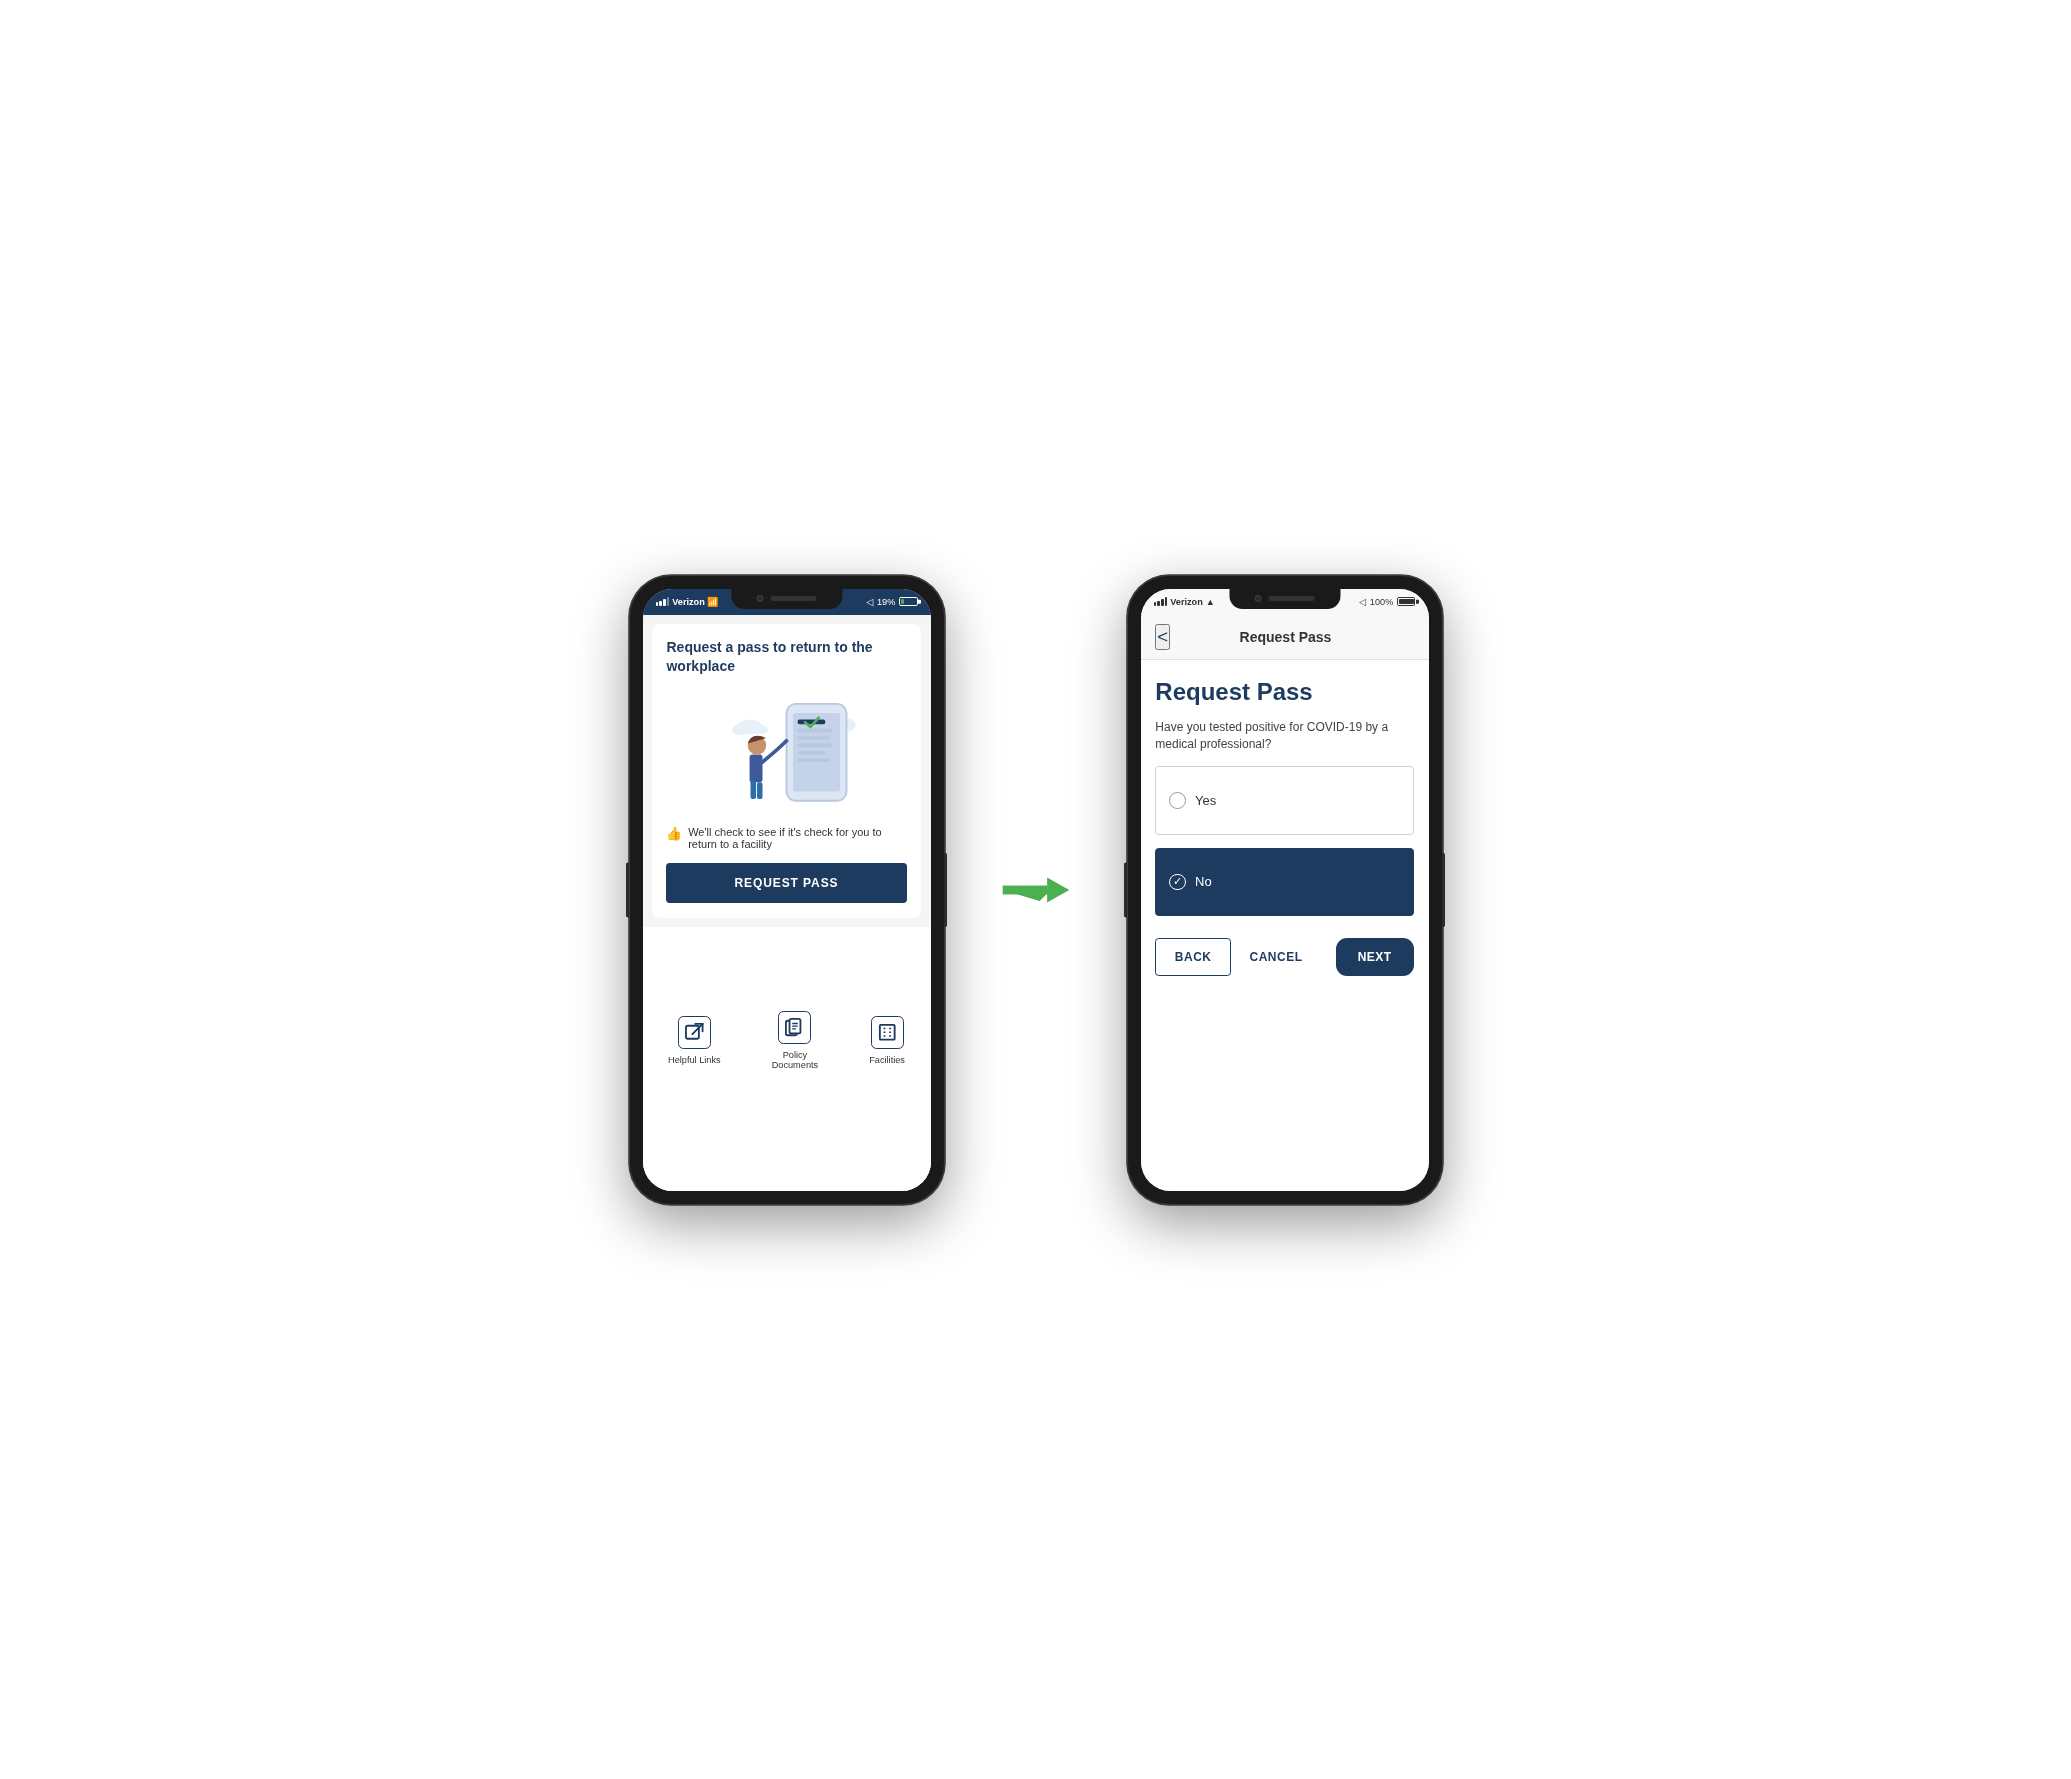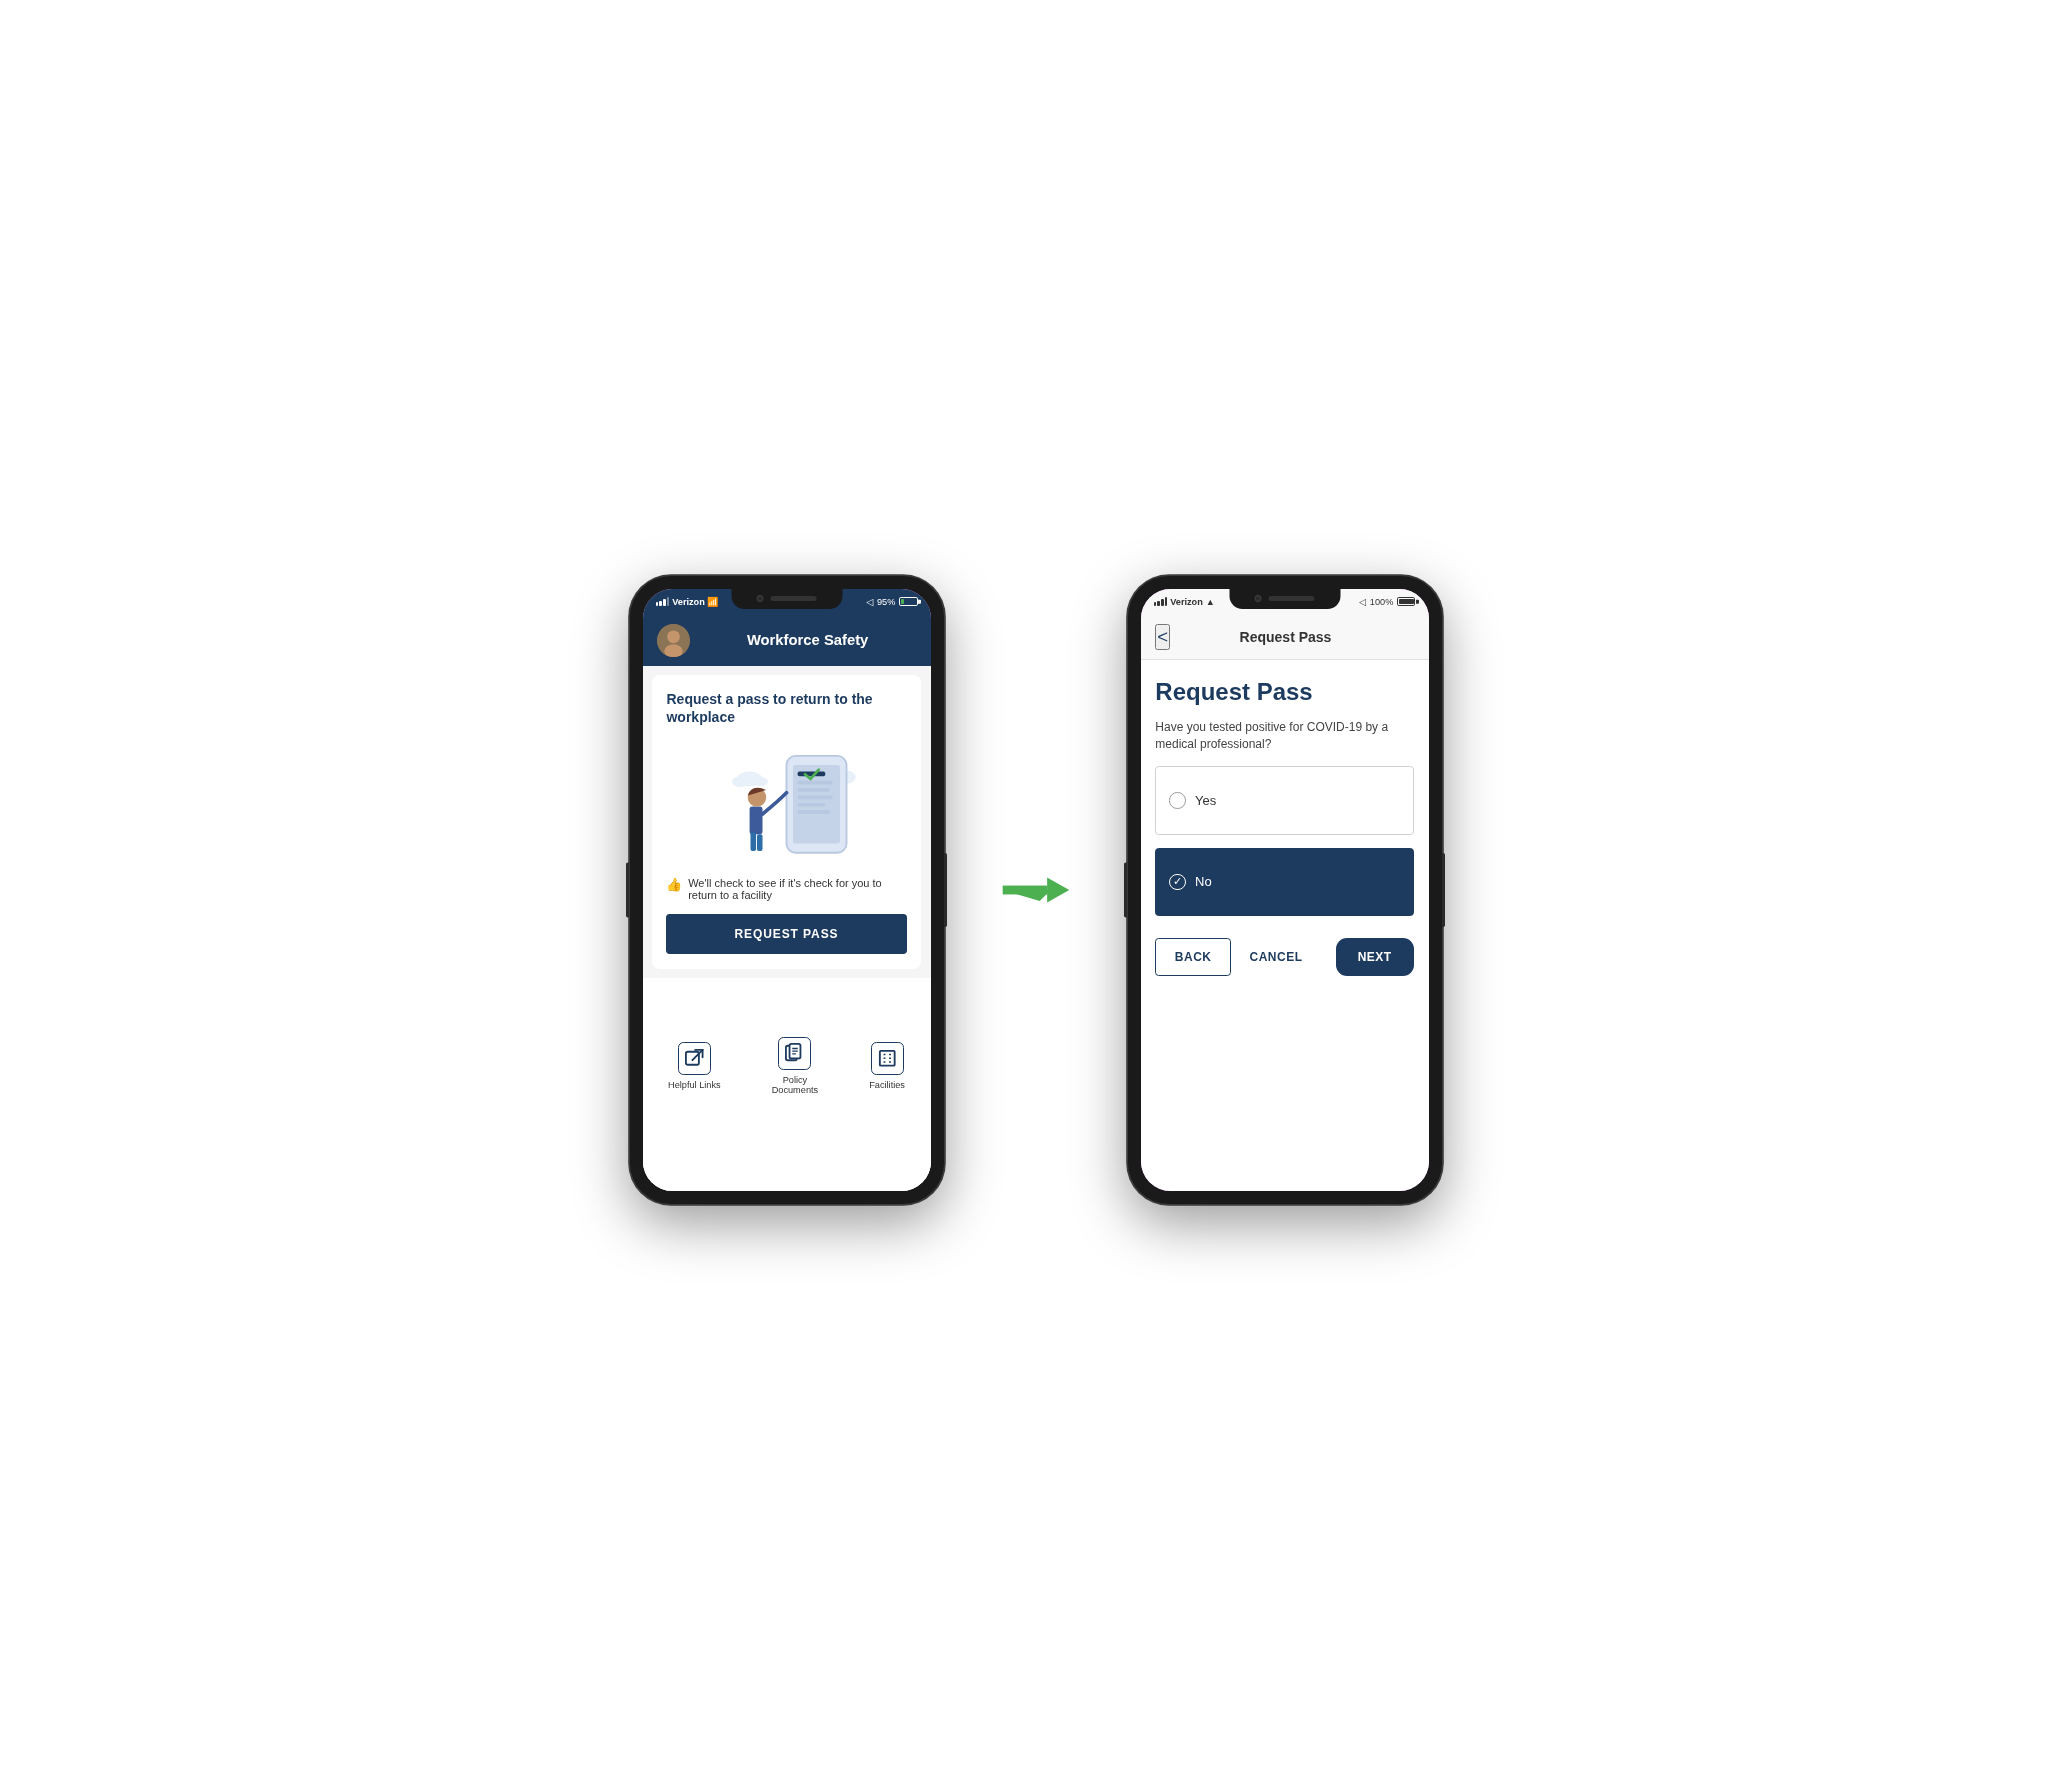--- a/index.html
+++ b/index.html
@@ -428,37 +428,27 @@
             <div class="bar bar2"></div>
             <div class="bar bar3"></div>
             <div class="bar bar4"></div>
           </div>
           <span>Verizon</span>
           <span class="wifi-icon">📶</span>
         </div>
         <div class="status-bar-center">11:12 PM</div>
         <div class="status-bar-right">
           <span>◁</span>
-          <span>95%</span>
+          <span>19%</span>
           <div class="battery-icon">
             <div class="battery-fill charging" style="width:19%"></div>
           </div>
         </div>
       </div>
 
-      <div class="app-header">
-        <div class="avatar">
-          <svg width="33" height="33" viewBox="0 0 36 36">
-            <circle cx="18" cy="18" r="18" fill="#8B7355"></circle>
-            <circle cx="18" cy="14" r="7" fill="#c4956a"></circle>
-            <ellipse cx="18" cy="30" rx="10" ry="8" fill="#c4956a"></ellipse>
-          </svg>
-        </div>
-        <span class="app-title">Workforce Safety</span>
-      </div>
 
       <div class="screen1-content">
         <div class="main-card">
           <div class="card-title">Request a pass to return to the workplace</div>
 
           
           <div class="illustration">
             <svg width="185" height="120" viewBox="0 0 200 130">
 
               <ellipse cx="150" cy="35" rx="18" ry="10" fill="#e8f0fa"></ellipse>

